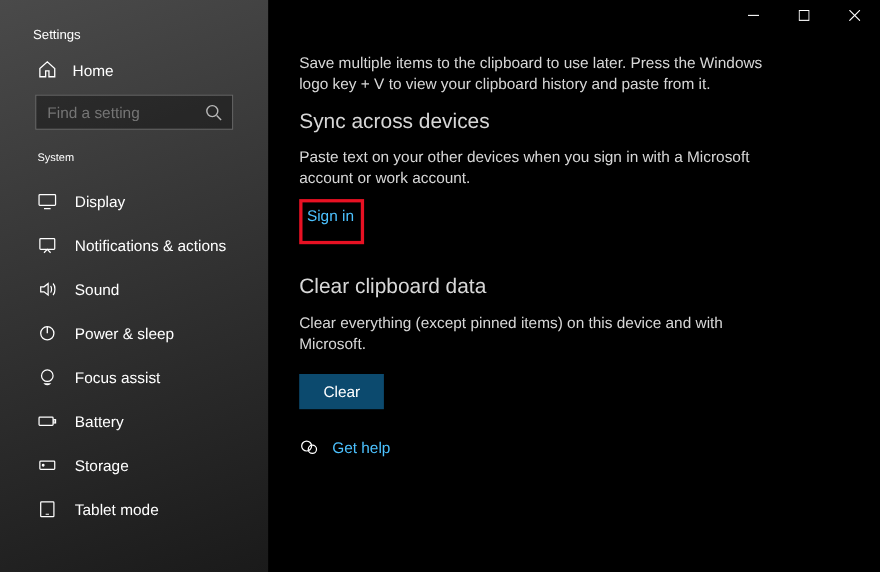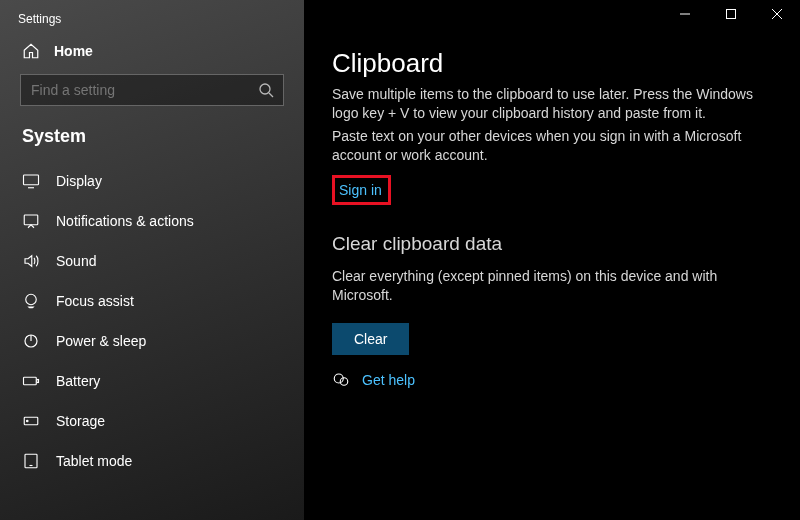--- a/index.html
+++ b/index.html
@@ -1,42 +1,42 @@
 <!DOCTYPE html>
 <html><head>
 <meta charset="utf-8">
 <style>
   * { box-sizing: border-box; margin: 0; padding: 0; }
   html, body { width: 800px; height: 520px; font-family: "Segoe UI", Arial, sans-serif; background: #000; color: #fff; overflow: hidden; }
   .window { display: flex; width: 800px; height: 520px; position: relative; }
   .wchrome { position: absolute; top: 0; right: 0; display: flex; height: 28px; z-index:5;}
   .wbtn { width: 46px; height: 28px; display:flex; align-items:center; justify-content:center; color:#fff; font-size:11px; }
   .wbtn svg { width:10px; height:10px; stroke:#fff; fill:none; stroke-width:1;}
-  .sidebar { width: 304px; height: 520px; background: linear-gradient(160deg,#4a4a4a 0%, #2d2d2d 60%, #1a1a1a 100%); padding: 4px; display:flex; flex-direction:column; position:relative;}
+  .sidebar { width: 244px; height: 520px; background: linear-gradient(160deg,#4a4a4a 0%, #2d2d2d 60%, #1a1a1a 100%); padding: 16px; display:flex; flex-direction:column; position:relative;}
   .title { font-size:12px; padding: 8px 0 0 14px; color:#fff; }
-  .home { display:flex; align-items:center; padding: 16px 0 14px 18px; gap:14px; font-size:14px;font-weight:bold; }
+  .home { display:flex; align-items:flex-end; padding: 16px 0 14px 18px; gap:14px; font-size:14px; }
   .searchwrap { margin: 0 16px 10px 16px; position:relative; }
   .search { width:100%; height:32px; background: rgba(0,0,0,0.35); border:1px solid #666; color:#ccc; font-size:14px; padding: 0 34px 0 10px; outline:none;}
   .searchicon { position:absolute; right:10px; top:8px; width:16px; height:16px; opacity:.8;}
-  .cat { font-weight:700; font-size:18px; padding: 10px 0 14px 18px; }
+  .cat { font-weight:400; font-size:10px; padding: 10px 0 14px 18px; }
   .navlist { display:flex; flex-direction:column; }
   .navitem { display:flex; align-items:center; gap:16px; padding: 11px 0 11px 18px; font-size:14px; color:#fff; }
   .navitem .ic { width:18px; height:18px; display:flex; align-items:center; justify-content:center; }
   .main { flex:1; background:#000; padding: 48px 0 0 28px; display:flex; flex-direction:column; overflow:hidden; position:relative;}
   h1 { font-weight:400; font-size:26px; margin-bottom:6px;}
   .body { font-size:14px; color:#d7d7d7; line-height:1.35; max-width: 430px; }
   .body p { margin-bottom:4px;}
   .toggle-row { display:flex; align-items:center; gap:12px; margin:10px 0 20px 0;}
   .toggle { width:40px; height:20px; border-radius:10px; background:#0078d4; position:relative;}
   .knob { width:12px; height:12px; border-radius:50%; background:#fff; position:absolute; top:4px; right:4px;}
   h2 { font-weight:400; font-size:19px; margin: 12px 0 10px 0;}
   .link { color:#4cc2ff; font-size:14px; display:inline-block; }
-  .signin-hl { border:3px solid #e81123; padding: 3px 6px 3px 4px; display:inline-block; margin-top:6px;}
+  .signin-hl { border:3px solid #e81123; padding: 3px 6px 13px 4px; display:inline-block; margin-top:6px;}
   .clearbtn { background:#0c4a6e; color:#fff; border:none; font-size:14px; padding: 8px 22px; margin-top:14px; }
-  .gethelp { display:flex; align-items:center; gap:12px; margin-top:16px; }
+  .gethelp { display:flex; align-items:center; gap:12px; margin-top:26px; }
   .gethelp .ic { width:18px; height:18px; }
   svg { display:block; }
 </style>
 </head>
 <body>
 
 <div class="window">
 
   <div class="wchrome">
     <div class="wbtn">
@@ -105,35 +105,35 @@
             <svg width="18" height="18" viewBox="0 0 24 24" fill="none" stroke="#fff" stroke-width="1.5">
               <path d="M4 9v6h4l5 4V5L8 9H4z"></path>
               <path d="M16 8c1.5 1.5 1.5 6.5 0 8"></path>
               <path d="M19 5c3 3 3 11 0 14"></path>
             </svg>
           </span>
         <span>Sound</span>
       </div>
       <div class="navitem">
         <span class="ic">
+            <svg width="18" height="18" viewBox="0 0 24 24" fill="none" stroke="#fff" stroke-width="1.6">
+              <circle cx="12" cy="12" r="8"></circle>
+              <line x1="12" y1="4" x2="12" y2="12"></line>
+            </svg>
+          </span>
+        <span>Power &amp; sleep</span>
+      </div>
+      <div class="navitem">
+        <span class="ic">
             <svg width="18" height="18" viewBox="0 0 24 24" fill="none" stroke="#fff" stroke-width="1.5">
               <path d="M12 3a7 7 0 0 1 0 14 7 7 0 0 1 0-14"></path>
               <path d="M12 21c-2 0-3-1-3-1h6s-1 1-3 1z"></path>
             </svg>
           </span>
         <span>Focus assist</span>
-      </div>
-      <div class="navitem">
-        <span class="ic">
-            <svg width="18" height="18" viewBox="0 0 24 24" fill="none" stroke="#fff" stroke-width="1.6">
-              <circle cx="12" cy="12" r="8"></circle>
-              <line x1="12" y1="4" x2="12" y2="12"></line>
-            </svg>
-          </span>
-        <span>Power &amp; sleep</span>
       </div>
       <div class="navitem">
         <span class="ic">
             <svg width="18" height="18" viewBox="0 0 24 24" fill="none" stroke="#fff" stroke-width="1.5">
               <rect x="2" y="7" width="17" height="10" rx="1"></rect>
               <rect x="20" y="10" width="2" height="4"></rect>
             </svg>
           </span>
         <span>Battery</span>
       </div>
@@ -152,25 +152,25 @@
               <rect x="4" y="3" width="16" height="18" rx="1"></rect>
               <line x1="10" y1="18" x2="14" y2="18"></line>
             </svg>
           </span>
         <span>Tablet mode</span>
       </div>
     </div>
   </div>
 
   <div class="main">
-    <h1>Clipboard</h1>
 
     <div class="body">
       <p>Save multiple items to the clipboard to use later. Press the Windows logo key + V to view your clipboard history and paste from it.</p>
 
+      <h2>Sync across devices</h2>
       <p>Paste text on your other devices when you sign in with a Microsoft account or work account.</p>
       <span class="signin-hl">
         <a class="link">Sign in</a>
       </span>
 
       <h2 style="margin-top:26px">Clear clipboard data</h2>
       <p>Clear everything (except pinned items) on this device and with Microsoft.</p>
       <button class="clearbtn">Clear</button>
 
       <div class="gethelp">

